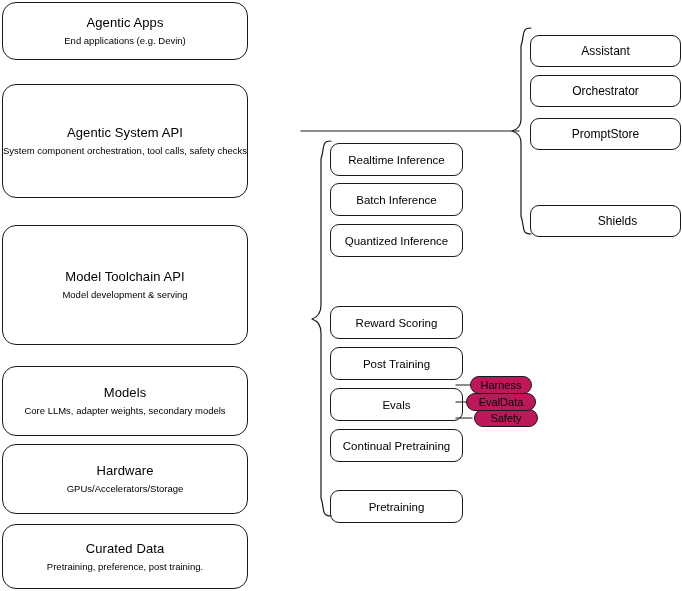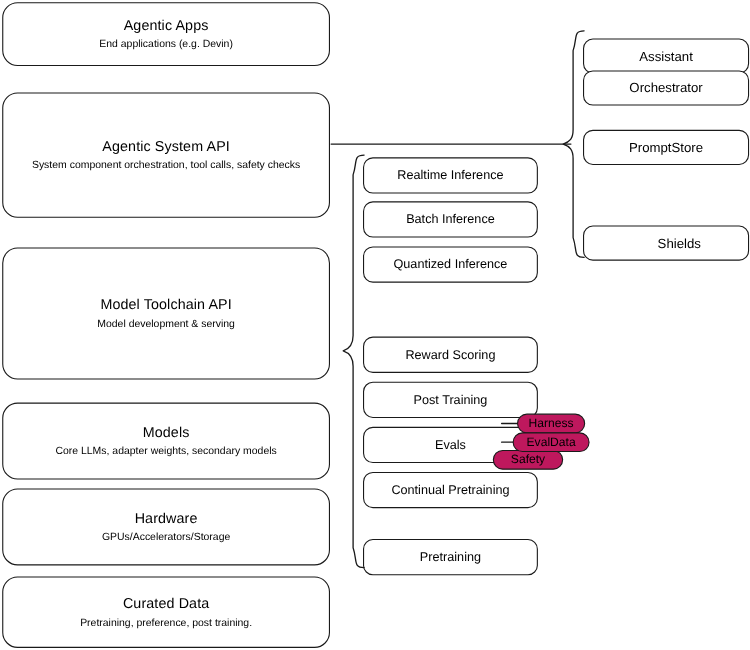--- a/index.html
+++ b/index.html
@@ -29,37 +29,37 @@
     border: 1px solid #1a1a1a;
     display: flex;
     flex-direction: column;
     align-items: center;
     justify-content: center;
     text-align: center;
   }
   
   .layer {
     left: 2px;
-    width: 298px;
+    width: 246px;
     border-radius: 14px;
   }
   .layer .title {
     font-size: 13px;
     line-height: 16px;
     letter-spacing: 0.1px;
   }
   .layer .subtitle {
     font-size: 9.5px;
     line-height: 13px;
     margin-top: 3px;
   }
   
   .mid {
     left: 330px;
-    width: 159px;
+    width: 133px;
     height: 33px;
     border-radius: 9px;
     font-size: 11.5px;
   }
   
   .right {
     left: 530px;
     width: 151px;
     height: 32px;
     border-radius: 9px;
@@ -182,28 +182,28 @@
   <div class="box mid" style="top:490px;">
       <span>Pretraining</span>
     </div>
 
   <div class="pill" style="left:470px;top:376px;width:62px;z-index:7;">
     <span>Harness</span>
   </div>
   <div class="pill" style="left:466px;top:393px;width:70px;z-index:9;">
     <span>EvalData</span>
   </div>
-  <div class="pill" style="left:448px;top:409px;width:64px;z-index:8;">
+  <div class="pill" style="left:474px;top:409px;width:64px;z-index:8;">
     <span>Safety</span>
   </div>
 
   <div class="box right" style="top:35px;">
       <span>Assistant</span>
     </div>
-  <div class="box right" style="top:64px;">
+  <div class="box right" style="top:75px;">
       <span>Orchestrator</span>
     </div>
   <div class="box right" style="top:118px;">
       <span>PromptStore</span>
     </div>
   <div class="box right" style="top:205px;padding-left:24px;">
       <span>Shields</span>
     </div>
 
 </div>

